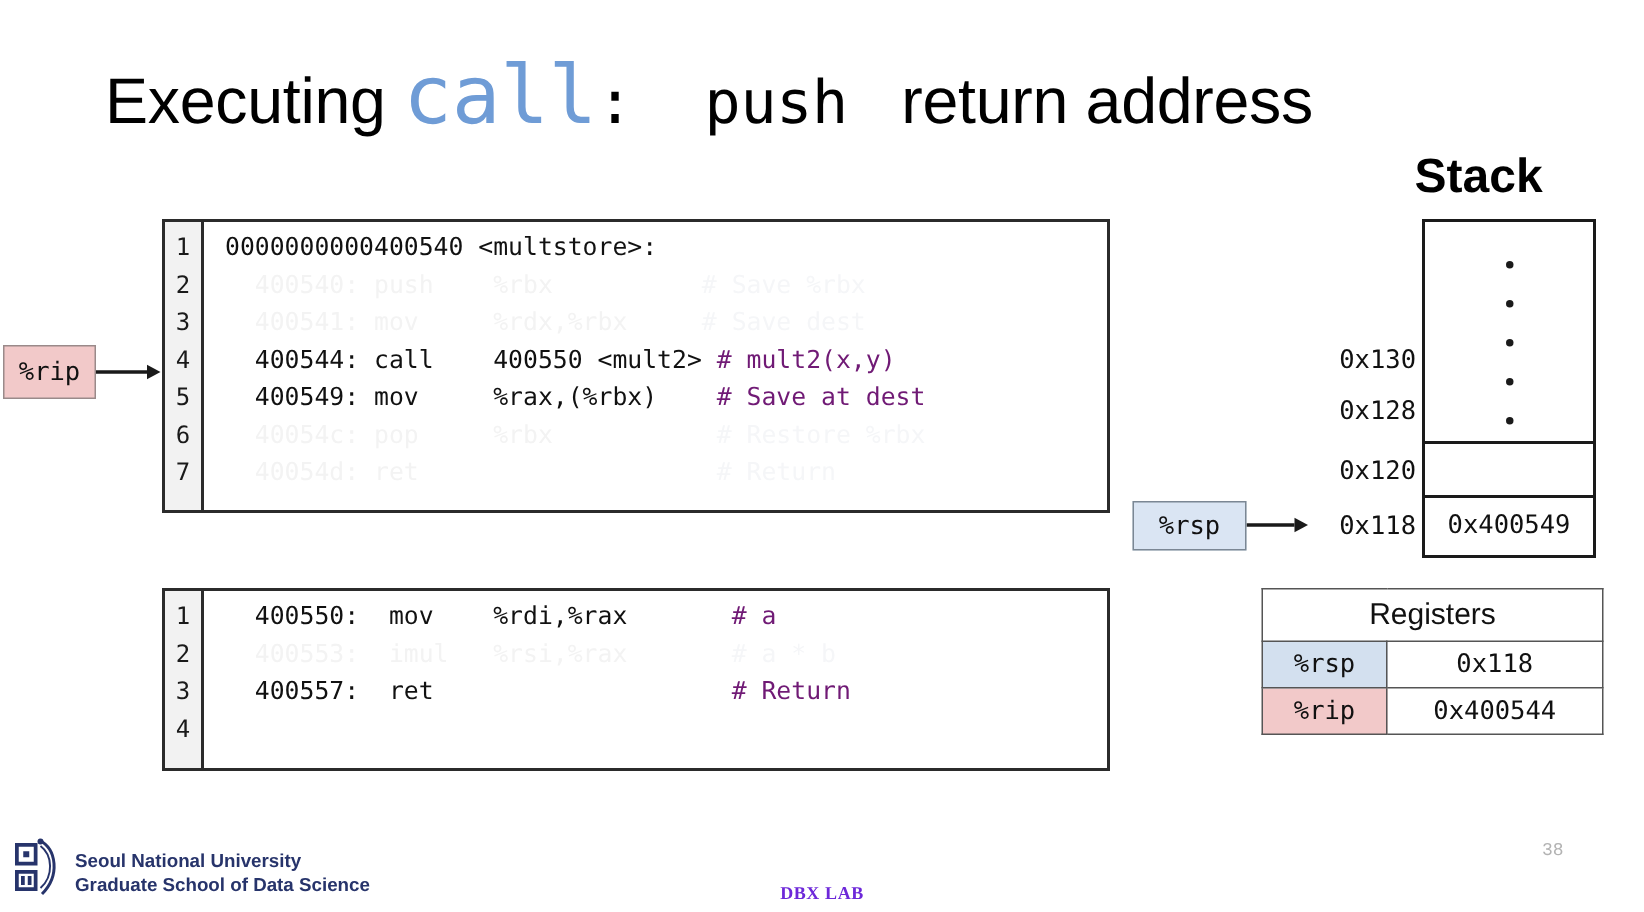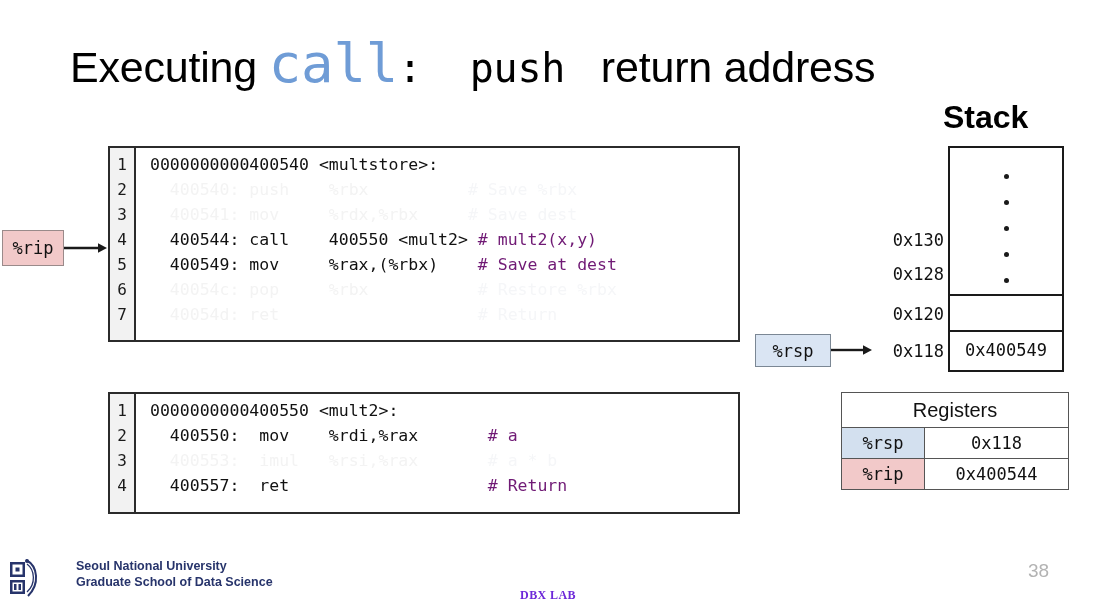--- a/index.html
+++ b/index.html
@@ -211,22 +211,21 @@
   }
   #registers-table td.reg-rsp { background: #d3e0ef; width: 82px; }
   #registers-table td.reg-rip { background: #f2c9c9; width: 82px; }
 
   
   #footer-logo {
     position: absolute;
     left: 8px;
     top: 558px;
     display: flex;
-    align-items: flex-start;
-    gap: 26px;
+    align-items: flex-end;
   }
   #footer-logo-mark {
     width: 36px;
     height: 40px;
     margin-right: 6px;
   }
   #footer-logo-text {
     font-family: "Liberation Sans", sans-serif;
     font-size: 12.5px;
     font-weight: bold;
@@ -242,22 +241,22 @@
     font-family: "Liberation Serif", serif;
     font-weight: bold;
     font-size: 12px;
     color: #6d28d9;
     letter-spacing: 0.4px;
   }
   #page-number {
     position: absolute;
     left: 1028px;
     top: 560px;
-    font-family: Liberation Sans, sans-serif;
-    font-size: 19px;
+    font-family: Liberation Mono, monospace;
+    font-size: 12px;
     color: #b3b3b3;
   }
 </style>
 </head>
 <body>
 
 <div id="slide-title"><span>Executing </span><span class="mono-blue">call</span><span class="mono-black">:</span><span class="mono-black">  push </span><span> return address</span></div>
 
 <div id="rip-pointer">
     <span>%rip</span>
@@ -289,21 +288,20 @@
 </div>
 
 <div class="code-block" id="code-block-2">
   <div class="gutter">
     <div>1</div>
     <div>2</div>
     <div>3</div>
     <div>4</div>
   </div>
   <div class="code-body">
-    <div class="code-line"><span>0000000000400550 &lt;mult2&gt;:</span><span class="cmt"></span></div>
     <div class="code-line"><span>  400550:  mov    %rdi,%rax       </span><span class="cmt"># a</span></div>
     <div class="code-line dim"><span>  400553:  imul   %rsi,%rax       </span><span class="cmt"># a * b</span></div>
     <div class="code-line"><span>  400557:  ret                    </span><span class="cmt"># Return</span></div>
   </div>
 </div>
 
 <div id="stack-heading">Stack</div>
 
 <div class="stack-addr" style="top:230px">0x130</div>
 <div class="stack-addr" style="top:264px">0x128</div>

